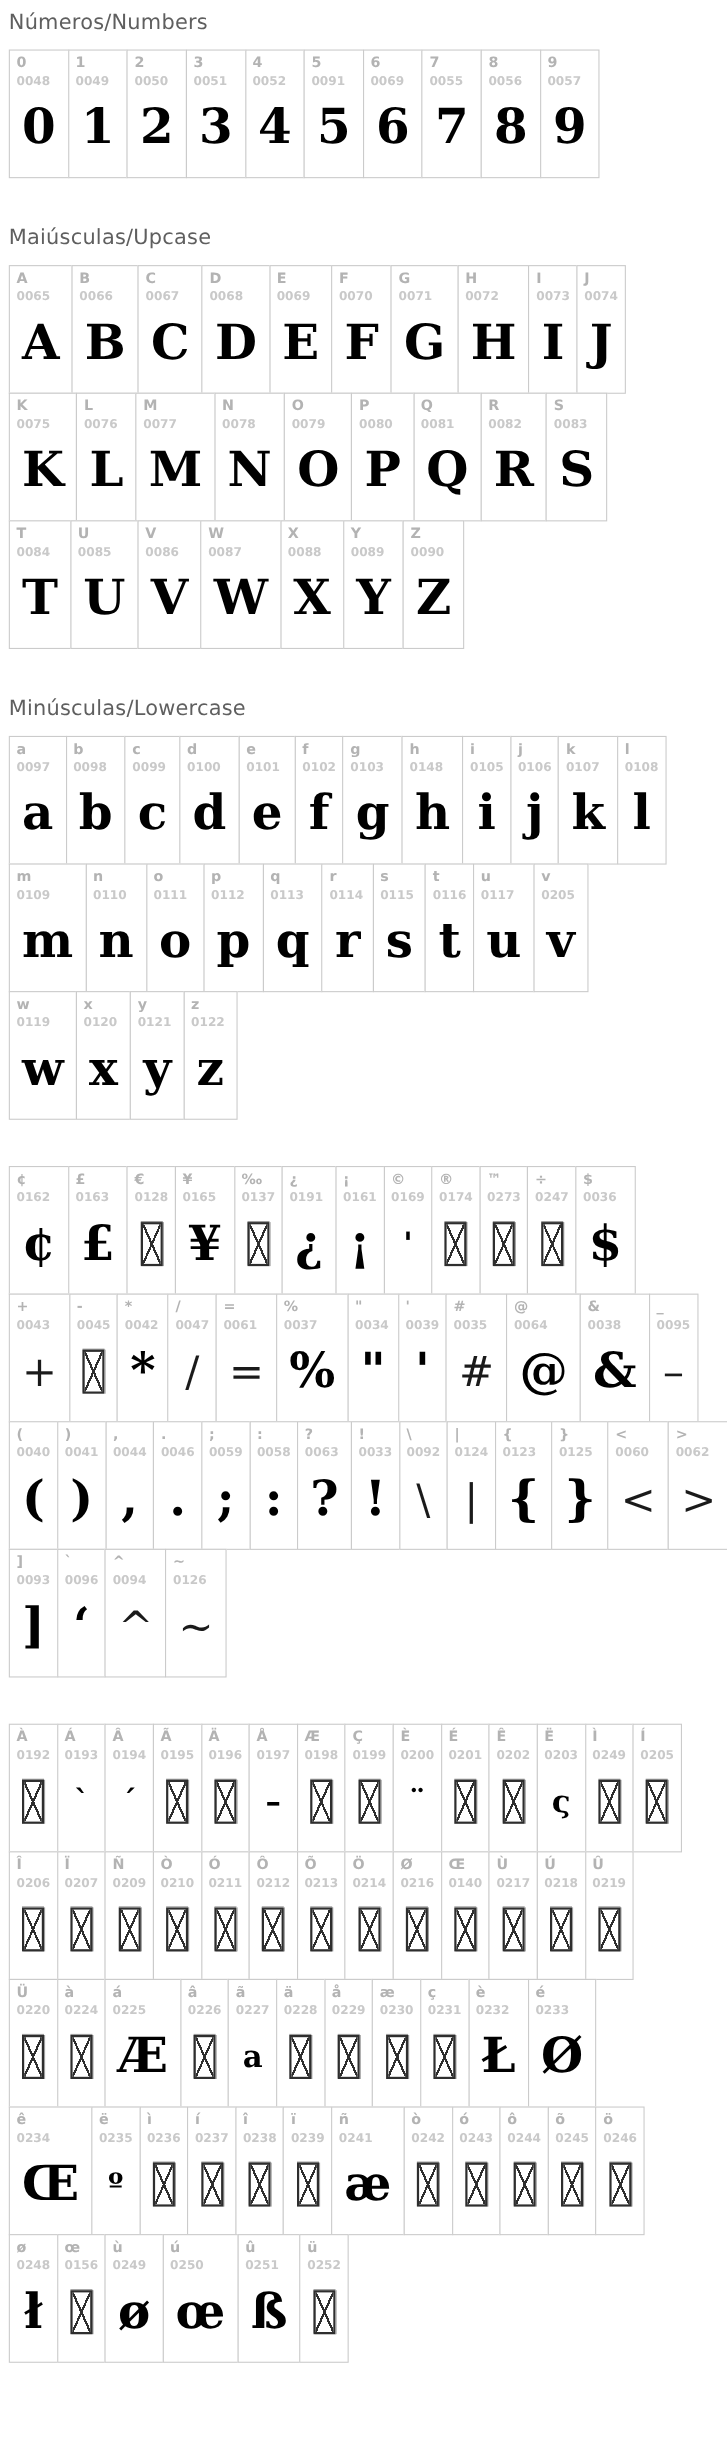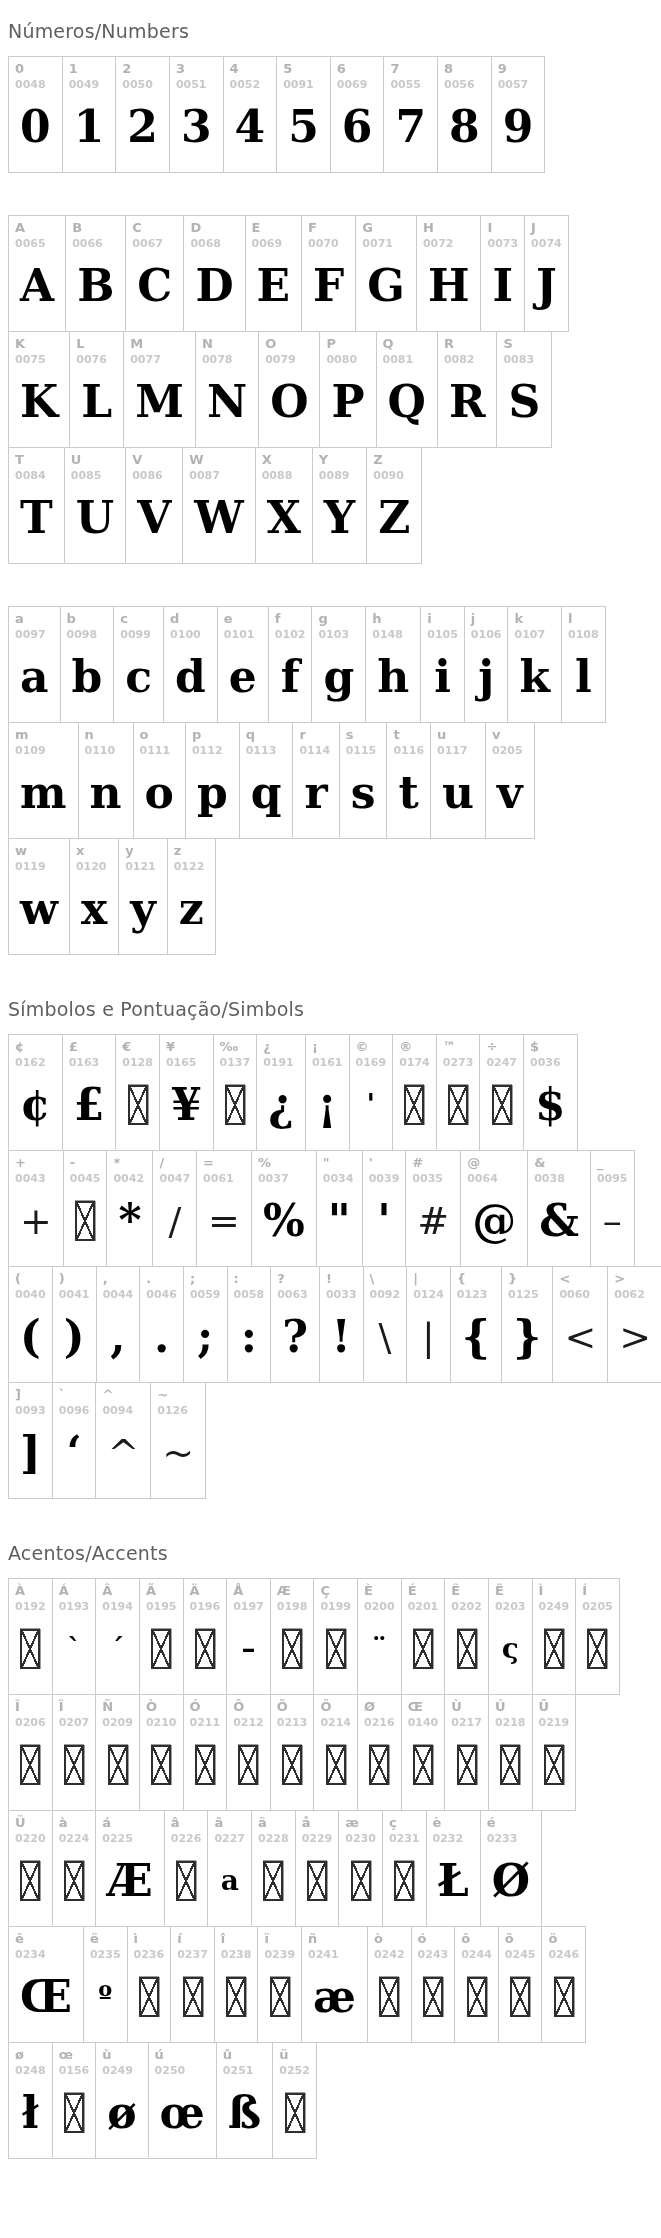--- a/index.html
+++ b/index.html
@@ -1,18 +1,18 @@
 <!DOCTYPE html>
 <html><head>
 <meta charset="utf-8">
 <style>
   html,body{margin:0;padding:0;background:#ffffff;}
   body{font-family:"DejaVu Sans","Liberation Sans",sans-serif;}
   #app{padding:8px 0 30px 8px;width:653px;}
-  section{margin:11px 0 42px 0;}
+  section{margin:0 0 42px 0;}
   .sec-title{
     font-size:19px;font-weight:400;color:#5f5f5f;
     margin:0 0 13px 0;letter-spacing:.2px;line-height:24px;
   }
   .grid{display:block;}
   .row{display:flex;width:max-content;}
   .row + .row{margin-top:-1px;}
   .cell{
     border:1px solid #cbcbcb;margin-right:-1px;background:#fff;
     display:flex;flex-direction:column;height:117px;box-sizing:border-box;
@@ -121,20 +121,21 @@
             <div class="char-label">9</div>
             <div class="code-label">0057</div>
             <div class="glyph-area">
               <span class="glyph normal">9</span>
             </div>
           </div>
         </div>
       </div>
     </section>
     <section>
+      <h2 class="sec-title">Maiúsculas/Upcase</h2>
       <div class="grid">
         <div class="row">
           <div class="cell">
             <div class="char-label">A</div>
             <div class="code-label">0065</div>
             <div class="glyph-area">
               <span class="glyph normal">A</span>
             </div>
           </div>
           <div class="cell">
@@ -307,526 +308,525 @@
             <div class="code-label">0089</div>
             <div class="glyph-area">
               <span class="glyph normal">Y</span>
             </div>
           </div>
           <div class="cell">
             <div class="char-label">Z</div>
             <div class="code-label">0090</div>
             <div class="glyph-area">
               <span class="glyph normal">Z</span>
+            </div>
+          </div>
+        </div>
+      </div>
+    </section>
+    <section>
+      <h2 class="sec-title">Minúsculas/Lowercase</h2>
+      <div class="grid">
+        <div class="row">
+          <div class="cell">
+            <div class="char-label">a</div>
+            <div class="code-label">0097</div>
+            <div class="glyph-area">
+              <span class="glyph normal">a</span>
+            </div>
+          </div>
+          <div class="cell">
+            <div class="char-label">b</div>
+            <div class="code-label">0098</div>
+            <div class="glyph-area">
+              <span class="glyph normal">b</span>
+            </div>
+          </div>
+          <div class="cell">
+            <div class="char-label">c</div>
+            <div class="code-label">0099</div>
+            <div class="glyph-area">
+              <span class="glyph normal">c</span>
+            </div>
+          </div>
+          <div class="cell">
+            <div class="char-label">d</div>
+            <div class="code-label">0100</div>
+            <div class="glyph-area">
+              <span class="glyph normal">d</span>
+            </div>
+          </div>
+          <div class="cell">
+            <div class="char-label">e</div>
+            <div class="code-label">0101</div>
+            <div class="glyph-area">
+              <span class="glyph normal">e</span>
+            </div>
+          </div>
+          <div class="cell">
+            <div class="char-label">f</div>
+            <div class="code-label">0102</div>
+            <div class="glyph-area">
+              <span class="glyph normal">f</span>
+            </div>
+          </div>
+          <div class="cell">
+            <div class="char-label">g</div>
+            <div class="code-label">0103</div>
+            <div class="glyph-area">
+              <span class="glyph normal">g</span>
+            </div>
+          </div>
+          <div class="cell">
+            <div class="char-label">h</div>
+            <div class="code-label">0148</div>
+            <div class="glyph-area">
+              <span class="glyph normal">h</span>
+            </div>
+          </div>
+          <div class="cell">
+            <div class="char-label">i</div>
+            <div class="code-label">0105</div>
+            <div class="glyph-area">
+              <span class="glyph normal">i</span>
+            </div>
+          </div>
+          <div class="cell">
+            <div class="char-label">j</div>
+            <div class="code-label">0106</div>
+            <div class="glyph-area">
+              <span class="glyph normal">j</span>
+            </div>
+          </div>
+          <div class="cell">
+            <div class="char-label">k</div>
+            <div class="code-label">0107</div>
+            <div class="glyph-area">
+              <span class="glyph normal">k</span>
+            </div>
+          </div>
+          <div class="cell">
+            <div class="char-label">l</div>
+            <div class="code-label">0108</div>
+            <div class="glyph-area">
+              <span class="glyph normal">l</span>
+            </div>
+          </div>
+        </div>
+        <div class="row">
+          <div class="cell">
+            <div class="char-label">m</div>
+            <div class="code-label">0109</div>
+            <div class="glyph-area">
+              <span class="glyph normal">m</span>
+            </div>
+          </div>
+          <div class="cell">
+            <div class="char-label">n</div>
+            <div class="code-label">0110</div>
+            <div class="glyph-area">
+              <span class="glyph normal">n</span>
+            </div>
+          </div>
+          <div class="cell">
+            <div class="char-label">o</div>
+            <div class="code-label">0111</div>
+            <div class="glyph-area">
+              <span class="glyph normal">o</span>
+            </div>
+          </div>
+          <div class="cell">
+            <div class="char-label">p</div>
+            <div class="code-label">0112</div>
+            <div class="glyph-area">
+              <span class="glyph normal">p</span>
+            </div>
+          </div>
+          <div class="cell">
+            <div class="char-label">q</div>
+            <div class="code-label">0113</div>
+            <div class="glyph-area">
+              <span class="glyph normal">q</span>
+            </div>
+          </div>
+          <div class="cell">
+            <div class="char-label">r</div>
+            <div class="code-label">0114</div>
+            <div class="glyph-area">
+              <span class="glyph normal">r</span>
+            </div>
+          </div>
+          <div class="cell">
+            <div class="char-label">s</div>
+            <div class="code-label">0115</div>
+            <div class="glyph-area">
+              <span class="glyph normal">s</span>
+            </div>
+          </div>
+          <div class="cell">
+            <div class="char-label">t</div>
+            <div class="code-label">0116</div>
+            <div class="glyph-area">
+              <span class="glyph normal">t</span>
+            </div>
+          </div>
+          <div class="cell">
+            <div class="char-label">u</div>
+            <div class="code-label">0117</div>
+            <div class="glyph-area">
+              <span class="glyph normal">u</span>
+            </div>
+          </div>
+          <div class="cell">
+            <div class="char-label">v</div>
+            <div class="code-label">0205</div>
+            <div class="glyph-area">
+              <span class="glyph normal">v</span>
+            </div>
+          </div>
+        </div>
+        <div class="row">
+          <div class="cell">
+            <div class="char-label">w</div>
+            <div class="code-label">0119</div>
+            <div class="glyph-area">
+              <span class="glyph normal">w</span>
+            </div>
+          </div>
+          <div class="cell">
+            <div class="char-label">x</div>
+            <div class="code-label">0120</div>
+            <div class="glyph-area">
+              <span class="glyph normal">x</span>
+            </div>
+          </div>
+          <div class="cell">
+            <div class="char-label">y</div>
+            <div class="code-label">0121</div>
+            <div class="glyph-area">
+              <span class="glyph normal">y</span>
+            </div>
+          </div>
+          <div class="cell">
+            <div class="char-label">z</div>
+            <div class="code-label">0122</div>
+            <div class="glyph-area">
+              <span class="glyph normal">z</span>
             </div>
           </div>
         </div>
       </div>
     </section>
     <section>
       <div class="grid">
         <div class="row">
           <div class="cell">
-            <div class="char-label">a</div>
-            <div class="code-label">0097</div>
-            <div class="glyph-area">
-              <span class="glyph normal">a</span>
-            </div>
-          </div>
-          <div class="cell">
-            <div class="char-label">b</div>
-            <div class="code-label">0098</div>
-            <div class="glyph-area">
-              <span class="glyph normal">b</span>
-            </div>
-          </div>
-          <div class="cell">
-            <div class="char-label">c</div>
-            <div class="code-label">0099</div>
-            <div class="glyph-area">
-              <span class="glyph normal">c</span>
-            </div>
-          </div>
-          <div class="cell">
-            <div class="char-label">d</div>
-            <div class="code-label">0100</div>
-            <div class="glyph-area">
-              <span class="glyph normal">d</span>
-            </div>
-          </div>
-          <div class="cell">
-            <div class="char-label">e</div>
-            <div class="code-label">0101</div>
-            <div class="glyph-area">
-              <span class="glyph normal">e</span>
-            </div>
-          </div>
-          <div class="cell">
-            <div class="char-label">f</div>
-            <div class="code-label">0102</div>
-            <div class="glyph-area">
-              <span class="glyph normal">f</span>
-            </div>
-          </div>
-          <div class="cell">
-            <div class="char-label">g</div>
-            <div class="code-label">0103</div>
-            <div class="glyph-area">
-              <span class="glyph normal">g</span>
-            </div>
-          </div>
-          <div class="cell">
-            <div class="char-label">h</div>
-            <div class="code-label">0148</div>
-            <div class="glyph-area">
-              <span class="glyph normal">h</span>
-            </div>
-          </div>
-          <div class="cell">
-            <div class="char-label">i</div>
-            <div class="code-label">0105</div>
-            <div class="glyph-area">
-              <span class="glyph normal">i</span>
-            </div>
-          </div>
-          <div class="cell">
-            <div class="char-label">j</div>
-            <div class="code-label">0106</div>
-            <div class="glyph-area">
-              <span class="glyph normal">j</span>
-            </div>
-          </div>
-          <div class="cell">
-            <div class="char-label">k</div>
-            <div class="code-label">0107</div>
-            <div class="glyph-area">
-              <span class="glyph normal">k</span>
-            </div>
-          </div>
-          <div class="cell">
-            <div class="char-label">l</div>
-            <div class="code-label">0108</div>
-            <div class="glyph-area">
-              <span class="glyph normal">l</span>
-            </div>
-          </div>
-        </div>
-        <div class="row">
-          <div class="cell">
-            <div class="char-label">m</div>
-            <div class="code-label">0109</div>
-            <div class="glyph-area">
-              <span class="glyph normal">m</span>
-            </div>
-          </div>
-          <div class="cell">
-            <div class="char-label">n</div>
-            <div class="code-label">0110</div>
-            <div class="glyph-area">
-              <span class="glyph normal">n</span>
-            </div>
-          </div>
-          <div class="cell">
-            <div class="char-label">o</div>
-            <div class="code-label">0111</div>
-            <div class="glyph-area">
-              <span class="glyph normal">o</span>
-            </div>
-          </div>
-          <div class="cell">
-            <div class="char-label">p</div>
-            <div class="code-label">0112</div>
-            <div class="glyph-area">
-              <span class="glyph normal">p</span>
-            </div>
-          </div>
-          <div class="cell">
-            <div class="char-label">q</div>
-            <div class="code-label">0113</div>
-            <div class="glyph-area">
-              <span class="glyph normal">q</span>
-            </div>
-          </div>
-          <div class="cell">
-            <div class="char-label">r</div>
-            <div class="code-label">0114</div>
-            <div class="glyph-area">
-              <span class="glyph normal">r</span>
-            </div>
-          </div>
-          <div class="cell">
-            <div class="char-label">s</div>
-            <div class="code-label">0115</div>
-            <div class="glyph-area">
-              <span class="glyph normal">s</span>
-            </div>
-          </div>
-          <div class="cell">
-            <div class="char-label">t</div>
-            <div class="code-label">0116</div>
-            <div class="glyph-area">
-              <span class="glyph normal">t</span>
-            </div>
-          </div>
-          <div class="cell">
-            <div class="char-label">u</div>
-            <div class="code-label">0117</div>
-            <div class="glyph-area">
-              <span class="glyph normal">u</span>
-            </div>
-          </div>
-          <div class="cell">
-            <div class="char-label">v</div>
-            <div class="code-label">0205</div>
-            <div class="glyph-area">
-              <span class="glyph normal">v</span>
-            </div>
-          </div>
-        </div>
-        <div class="row">
-          <div class="cell">
-            <div class="char-label">w</div>
-            <div class="code-label">0119</div>
-            <div class="glyph-area">
-              <span class="glyph normal">w</span>
-            </div>
-          </div>
-          <div class="cell">
-            <div class="char-label">x</div>
-            <div class="code-label">0120</div>
-            <div class="glyph-area">
-              <span class="glyph normal">x</span>
-            </div>
-          </div>
-          <div class="cell">
-            <div class="char-label">y</div>
-            <div class="code-label">0121</div>
-            <div class="glyph-area">
-              <span class="glyph normal">y</span>
-            </div>
-          </div>
-          <div class="cell">
-            <div class="char-label">z</div>
-            <div class="code-label">0122</div>
-            <div class="glyph-area">
-              <span class="glyph normal">z</span>
+            <div class="char-label">¢</div>
+            <div class="code-label">0162</div>
+            <div class="glyph-area">
+              <span class="glyph normal">¢</span>
+            </div>
+          </div>
+          <div class="cell">
+            <div class="char-label">£</div>
+            <div class="code-label">0163</div>
+            <div class="glyph-area">
+              <span class="glyph normal">£</span>
+            </div>
+          </div>
+          <div class="cell">
+            <div class="char-label">€</div>
+            <div class="code-label">0128</div>
+            <div class="glyph-area">
+              <span class="notdef"></span>
+            </div>
+          </div>
+          <div class="cell">
+            <div class="char-label">¥</div>
+            <div class="code-label">0165</div>
+            <div class="glyph-area">
+              <span class="glyph normal">¥</span>
+            </div>
+          </div>
+          <div class="cell">
+            <div class="char-label">‰</div>
+            <div class="code-label">0137</div>
+            <div class="glyph-area">
+              <span class="notdef"></span>
+            </div>
+          </div>
+          <div class="cell">
+            <div class="char-label">¿</div>
+            <div class="code-label">0191</div>
+            <div class="glyph-area">
+              <span class="glyph normal">¿</span>
+            </div>
+          </div>
+          <div class="cell">
+            <div class="char-label">¡</div>
+            <div class="code-label">0161</div>
+            <div class="glyph-area">
+              <span class="glyph normal">¡</span>
+            </div>
+          </div>
+          <div class="cell">
+            <div class="char-label">©</div>
+            <div class="code-label">0169</div>
+            <div class="glyph-area">
+              <span class="glyph small">'</span>
+            </div>
+          </div>
+          <div class="cell">
+            <div class="char-label">®</div>
+            <div class="code-label">0174</div>
+            <div class="glyph-area">
+              <span class="notdef"></span>
+            </div>
+          </div>
+          <div class="cell">
+            <div class="char-label">™</div>
+            <div class="code-label">0273</div>
+            <div class="glyph-area">
+              <span class="notdef"></span>
+            </div>
+          </div>
+          <div class="cell">
+            <div class="char-label">÷</div>
+            <div class="code-label">0247</div>
+            <div class="glyph-area">
+              <span class="notdef"></span>
+            </div>
+          </div>
+          <div class="cell">
+            <div class="char-label">$</div>
+            <div class="code-label">0036</div>
+            <div class="glyph-area">
+              <span class="glyph normal">$</span>
+            </div>
+          </div>
+        </div>
+        <div class="row">
+          <div class="cell">
+            <div class="char-label">+</div>
+            <div class="code-label">0043</div>
+            <div class="glyph-area">
+              <span class="glyph light">+</span>
+            </div>
+          </div>
+          <div class="cell">
+            <div class="char-label">-</div>
+            <div class="code-label">0045</div>
+            <div class="glyph-area">
+              <span class="notdef"></span>
+            </div>
+          </div>
+          <div class="cell">
+            <div class="char-label">*</div>
+            <div class="code-label">0042</div>
+            <div class="glyph-area">
+              <span class="glyph normal">*</span>
+            </div>
+          </div>
+          <div class="cell">
+            <div class="char-label">/</div>
+            <div class="code-label">0047</div>
+            <div class="glyph-area">
+              <span class="glyph light">/</span>
+            </div>
+          </div>
+          <div class="cell">
+            <div class="char-label">=</div>
+            <div class="code-label">0061</div>
+            <div class="glyph-area">
+              <span class="glyph light">=</span>
+            </div>
+          </div>
+          <div class="cell">
+            <div class="char-label">%</div>
+            <div class="code-label">0037</div>
+            <div class="glyph-area">
+              <span class="glyph normal">%</span>
+            </div>
+          </div>
+          <div class="cell">
+            <div class="char-label">"</div>
+            <div class="code-label">0034</div>
+            <div class="glyph-area">
+              <span class="glyph normal">"</span>
+            </div>
+          </div>
+          <div class="cell">
+            <div class="char-label">'</div>
+            <div class="code-label">0039</div>
+            <div class="glyph-area">
+              <span class="glyph normal">'</span>
+            </div>
+          </div>
+          <div class="cell">
+            <div class="char-label">#</div>
+            <div class="code-label">0035</div>
+            <div class="glyph-area">
+              <span class="glyph light">#</span>
+            </div>
+          </div>
+          <div class="cell">
+            <div class="char-label">@</div>
+            <div class="code-label">0064</div>
+            <div class="glyph-area">
+              <span class="glyph normal">@</span>
+            </div>
+          </div>
+          <div class="cell">
+            <div class="char-label">&amp;</div>
+            <div class="code-label">0038</div>
+            <div class="glyph-area">
+              <span class="glyph normal">&amp;</span>
+            </div>
+          </div>
+          <div class="cell">
+            <div class="char-label">_</div>
+            <div class="code-label">0095</div>
+            <div class="glyph-area">
+              <span class="glyph light">–</span>
+            </div>
+          </div>
+        </div>
+        <div class="row">
+          <div class="cell">
+            <div class="char-label">(</div>
+            <div class="code-label">0040</div>
+            <div class="glyph-area">
+              <span class="glyph normal">(</span>
+            </div>
+          </div>
+          <div class="cell">
+            <div class="char-label">)</div>
+            <div class="code-label">0041</div>
+            <div class="glyph-area">
+              <span class="glyph normal">)</span>
+            </div>
+          </div>
+          <div class="cell">
+            <div class="char-label">,</div>
+            <div class="code-label">0044</div>
+            <div class="glyph-area">
+              <span class="glyph normal">,</span>
+            </div>
+          </div>
+          <div class="cell">
+            <div class="char-label">.</div>
+            <div class="code-label">0046</div>
+            <div class="glyph-area">
+              <span class="glyph normal">.</span>
+            </div>
+          </div>
+          <div class="cell">
+            <div class="char-label">;</div>
+            <div class="code-label">0059</div>
+            <div class="glyph-area">
+              <span class="glyph normal">;</span>
+            </div>
+          </div>
+          <div class="cell">
+            <div class="char-label">:</div>
+            <div class="code-label">0058</div>
+            <div class="glyph-area">
+              <span class="glyph normal">:</span>
+            </div>
+          </div>
+          <div class="cell">
+            <div class="char-label">?</div>
+            <div class="code-label">0063</div>
+            <div class="glyph-area">
+              <span class="glyph normal">?</span>
+            </div>
+          </div>
+          <div class="cell">
+            <div class="char-label">!</div>
+            <div class="code-label">0033</div>
+            <div class="glyph-area">
+              <span class="glyph normal">!</span>
+            </div>
+          </div>
+          <div class="cell">
+            <div class="char-label">\</div>
+            <div class="code-label">0092</div>
+            <div class="glyph-area">
+              <span class="glyph light">\</span>
+            </div>
+          </div>
+          <div class="cell">
+            <div class="char-label">|</div>
+            <div class="code-label">0124</div>
+            <div class="glyph-area">
+              <span class="glyph light">|</span>
+            </div>
+          </div>
+          <div class="cell">
+            <div class="char-label">{</div>
+            <div class="code-label">0123</div>
+            <div class="glyph-area">
+              <span class="glyph normal">{</span>
+            </div>
+          </div>
+          <div class="cell">
+            <div class="char-label">}</div>
+            <div class="code-label">0125</div>
+            <div class="glyph-area">
+              <span class="glyph normal">}</span>
+            </div>
+          </div>
+          <div class="cell">
+            <div class="char-label">&lt;</div>
+            <div class="code-label">0060</div>
+            <div class="glyph-area">
+              <span class="glyph light">&lt;</span>
+            </div>
+          </div>
+          <div class="cell">
+            <div class="char-label">&gt;</div>
+            <div class="code-label">0062</div>
+            <div class="glyph-area">
+              <span class="glyph light">&gt;</span>
+            </div>
+          </div>
+        </div>
+        <div class="row">
+          <div class="cell">
+            <div class="char-label">]</div>
+            <div class="code-label">0093</div>
+            <div class="glyph-area">
+              <span class="glyph normal">]</span>
+            </div>
+          </div>
+          <div class="cell">
+            <div class="char-label">`</div>
+            <div class="code-label">0096</div>
+            <div class="glyph-area">
+              <span class="glyph normal">‘</span>
+            </div>
+          </div>
+          <div class="cell">
+            <div class="char-label">^</div>
+            <div class="code-label">0094</div>
+            <div class="glyph-area">
+              <span class="glyph light">^</span>
+            </div>
+          </div>
+          <div class="cell">
+            <div class="char-label">~</div>
+            <div class="code-label">0126</div>
+            <div class="glyph-area">
+              <span class="glyph light">~</span>
             </div>
           </div>
         </div>
       </div>
     </section>
     <section>
-      <h2 class="sec-title">Símbolos e Pontuação/Simbols</h2>
-      <div class="grid">
-        <div class="row">
-          <div class="cell">
-            <div class="char-label">¢</div>
-            <div class="code-label">0162</div>
-            <div class="glyph-area">
-              <span class="glyph normal">¢</span>
-            </div>
-          </div>
-          <div class="cell">
-            <div class="char-label">£</div>
-            <div class="code-label">0163</div>
-            <div class="glyph-area">
-              <span class="glyph normal">£</span>
-            </div>
-          </div>
-          <div class="cell">
-            <div class="char-label">€</div>
-            <div class="code-label">0128</div>
-            <div class="glyph-area">
-              <span class="notdef"></span>
-            </div>
-          </div>
-          <div class="cell">
-            <div class="char-label">¥</div>
-            <div class="code-label">0165</div>
-            <div class="glyph-area">
-              <span class="glyph normal">¥</span>
-            </div>
-          </div>
-          <div class="cell">
-            <div class="char-label">‰</div>
-            <div class="code-label">0137</div>
-            <div class="glyph-area">
-              <span class="notdef"></span>
-            </div>
-          </div>
-          <div class="cell">
-            <div class="char-label">¿</div>
-            <div class="code-label">0191</div>
-            <div class="glyph-area">
-              <span class="glyph normal">¿</span>
-            </div>
-          </div>
-          <div class="cell">
-            <div class="char-label">¡</div>
-            <div class="code-label">0161</div>
-            <div class="glyph-area">
-              <span class="glyph normal">¡</span>
-            </div>
-          </div>
-          <div class="cell">
-            <div class="char-label">©</div>
-            <div class="code-label">0169</div>
-            <div class="glyph-area">
-              <span class="glyph small">'</span>
-            </div>
-          </div>
-          <div class="cell">
-            <div class="char-label">®</div>
-            <div class="code-label">0174</div>
-            <div class="glyph-area">
-              <span class="notdef"></span>
-            </div>
-          </div>
-          <div class="cell">
-            <div class="char-label">™</div>
-            <div class="code-label">0273</div>
-            <div class="glyph-area">
-              <span class="notdef"></span>
-            </div>
-          </div>
-          <div class="cell">
-            <div class="char-label">÷</div>
-            <div class="code-label">0247</div>
-            <div class="glyph-area">
-              <span class="notdef"></span>
-            </div>
-          </div>
-          <div class="cell">
-            <div class="char-label">$</div>
-            <div class="code-label">0036</div>
-            <div class="glyph-area">
-              <span class="glyph normal">$</span>
-            </div>
-          </div>
-        </div>
-        <div class="row">
-          <div class="cell">
-            <div class="char-label">+</div>
-            <div class="code-label">0043</div>
-            <div class="glyph-area">
-              <span class="glyph light">+</span>
-            </div>
-          </div>
-          <div class="cell">
-            <div class="char-label">-</div>
-            <div class="code-label">0045</div>
-            <div class="glyph-area">
-              <span class="notdef"></span>
-            </div>
-          </div>
-          <div class="cell">
-            <div class="char-label">*</div>
-            <div class="code-label">0042</div>
-            <div class="glyph-area">
-              <span class="glyph normal">*</span>
-            </div>
-          </div>
-          <div class="cell">
-            <div class="char-label">/</div>
-            <div class="code-label">0047</div>
-            <div class="glyph-area">
-              <span class="glyph light">/</span>
-            </div>
-          </div>
-          <div class="cell">
-            <div class="char-label">=</div>
-            <div class="code-label">0061</div>
-            <div class="glyph-area">
-              <span class="glyph light">=</span>
-            </div>
-          </div>
-          <div class="cell">
-            <div class="char-label">%</div>
-            <div class="code-label">0037</div>
-            <div class="glyph-area">
-              <span class="glyph normal">%</span>
-            </div>
-          </div>
-          <div class="cell">
-            <div class="char-label">"</div>
-            <div class="code-label">0034</div>
-            <div class="glyph-area">
-              <span class="glyph normal">"</span>
-            </div>
-          </div>
-          <div class="cell">
-            <div class="char-label">'</div>
-            <div class="code-label">0039</div>
-            <div class="glyph-area">
-              <span class="glyph normal">'</span>
-            </div>
-          </div>
-          <div class="cell">
-            <div class="char-label">#</div>
-            <div class="code-label">0035</div>
-            <div class="glyph-area">
-              <span class="glyph light">#</span>
-            </div>
-          </div>
-          <div class="cell">
-            <div class="char-label">@</div>
-            <div class="code-label">0064</div>
-            <div class="glyph-area">
-              <span class="glyph normal">@</span>
-            </div>
-          </div>
-          <div class="cell">
-            <div class="char-label">&amp;</div>
-            <div class="code-label">0038</div>
-            <div class="glyph-area">
-              <span class="glyph normal">&amp;</span>
-            </div>
-          </div>
-          <div class="cell">
-            <div class="char-label">_</div>
-            <div class="code-label">0095</div>
-            <div class="glyph-area">
-              <span class="glyph light">–</span>
-            </div>
-          </div>
-        </div>
-        <div class="row">
-          <div class="cell">
-            <div class="char-label">(</div>
-            <div class="code-label">0040</div>
-            <div class="glyph-area">
-              <span class="glyph normal">(</span>
-            </div>
-          </div>
-          <div class="cell">
-            <div class="char-label">)</div>
-            <div class="code-label">0041</div>
-            <div class="glyph-area">
-              <span class="glyph normal">)</span>
-            </div>
-          </div>
-          <div class="cell">
-            <div class="char-label">,</div>
-            <div class="code-label">0044</div>
-            <div class="glyph-area">
-              <span class="glyph normal">,</span>
-            </div>
-          </div>
-          <div class="cell">
-            <div class="char-label">.</div>
-            <div class="code-label">0046</div>
-            <div class="glyph-area">
-              <span class="glyph normal">.</span>
-            </div>
-          </div>
-          <div class="cell">
-            <div class="char-label">;</div>
-            <div class="code-label">0059</div>
-            <div class="glyph-area">
-              <span class="glyph normal">;</span>
-            </div>
-          </div>
-          <div class="cell">
-            <div class="char-label">:</div>
-            <div class="code-label">0058</div>
-            <div class="glyph-area">
-              <span class="glyph normal">:</span>
-            </div>
-          </div>
-          <div class="cell">
-            <div class="char-label">?</div>
-            <div class="code-label">0063</div>
-            <div class="glyph-area">
-              <span class="glyph normal">?</span>
-            </div>
-          </div>
-          <div class="cell">
-            <div class="char-label">!</div>
-            <div class="code-label">0033</div>
-            <div class="glyph-area">
-              <span class="glyph normal">!</span>
-            </div>
-          </div>
-          <div class="cell">
-            <div class="char-label">\</div>
-            <div class="code-label">0092</div>
-            <div class="glyph-area">
-              <span class="glyph light">\</span>
-            </div>
-          </div>
-          <div class="cell">
-            <div class="char-label">|</div>
-            <div class="code-label">0124</div>
-            <div class="glyph-area">
-              <span class="glyph light">|</span>
-            </div>
-          </div>
-          <div class="cell">
-            <div class="char-label">{</div>
-            <div class="code-label">0123</div>
-            <div class="glyph-area">
-              <span class="glyph normal">{</span>
-            </div>
-          </div>
-          <div class="cell">
-            <div class="char-label">}</div>
-            <div class="code-label">0125</div>
-            <div class="glyph-area">
-              <span class="glyph normal">}</span>
-            </div>
-          </div>
-          <div class="cell">
-            <div class="char-label">&lt;</div>
-            <div class="code-label">0060</div>
-            <div class="glyph-area">
-              <span class="glyph light">&lt;</span>
-            </div>
-          </div>
-          <div class="cell">
-            <div class="char-label">&gt;</div>
-            <div class="code-label">0062</div>
-            <div class="glyph-area">
-              <span class="glyph light">&gt;</span>
-            </div>
-          </div>
-        </div>
-        <div class="row">
-          <div class="cell">
-            <div class="char-label">]</div>
-            <div class="code-label">0093</div>
-            <div class="glyph-area">
-              <span class="glyph normal">]</span>
-            </div>
-          </div>
-          <div class="cell">
-            <div class="char-label">`</div>
-            <div class="code-label">0096</div>
-            <div class="glyph-area">
-              <span class="glyph normal">‘</span>
-            </div>
-          </div>
-          <div class="cell">
-            <div class="char-label">^</div>
-            <div class="code-label">0094</div>
-            <div class="glyph-area">
-              <span class="glyph light">^</span>
-            </div>
-          </div>
-          <div class="cell">
-            <div class="char-label">~</div>
-            <div class="code-label">0126</div>
-            <div class="glyph-area">
-              <span class="glyph light">~</span>
-            </div>
-          </div>
-        </div>
-      </div>
-    </section>
-    <section>
-      <h2 class="sec-title">Acentos/Accents</h2>
       <div class="grid">
         <div class="row">
           <div class="cell">
             <div class="char-label">À</div>
             <div class="code-label">0192</div>
             <div class="glyph-area">
               <span class="notdef"></span>
             </div>
           </div>
           <div class="cell">

